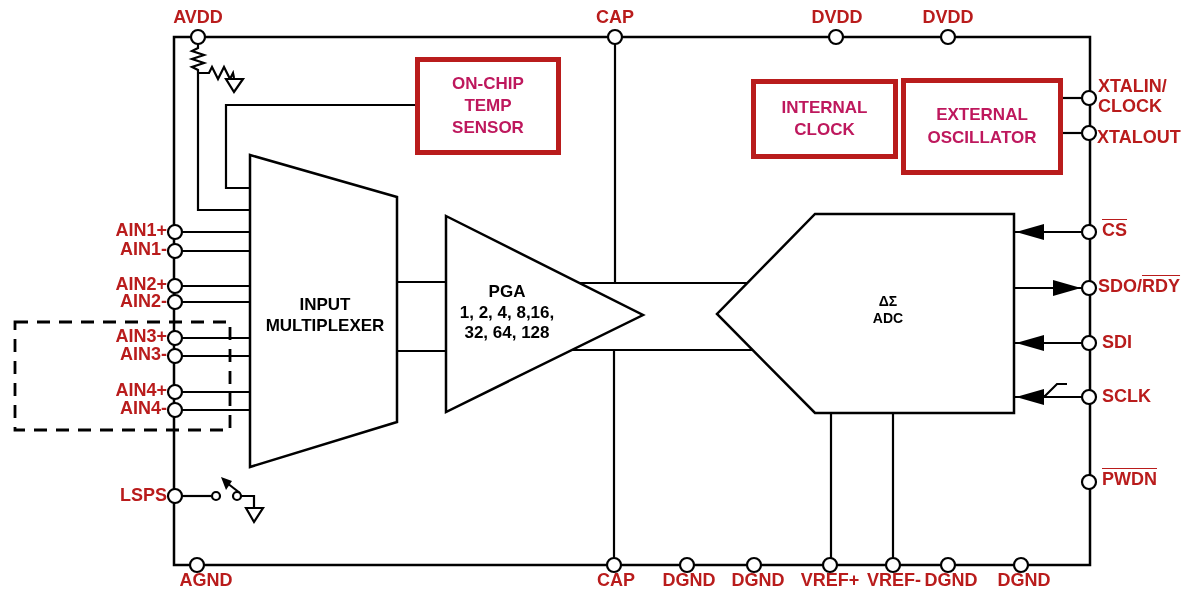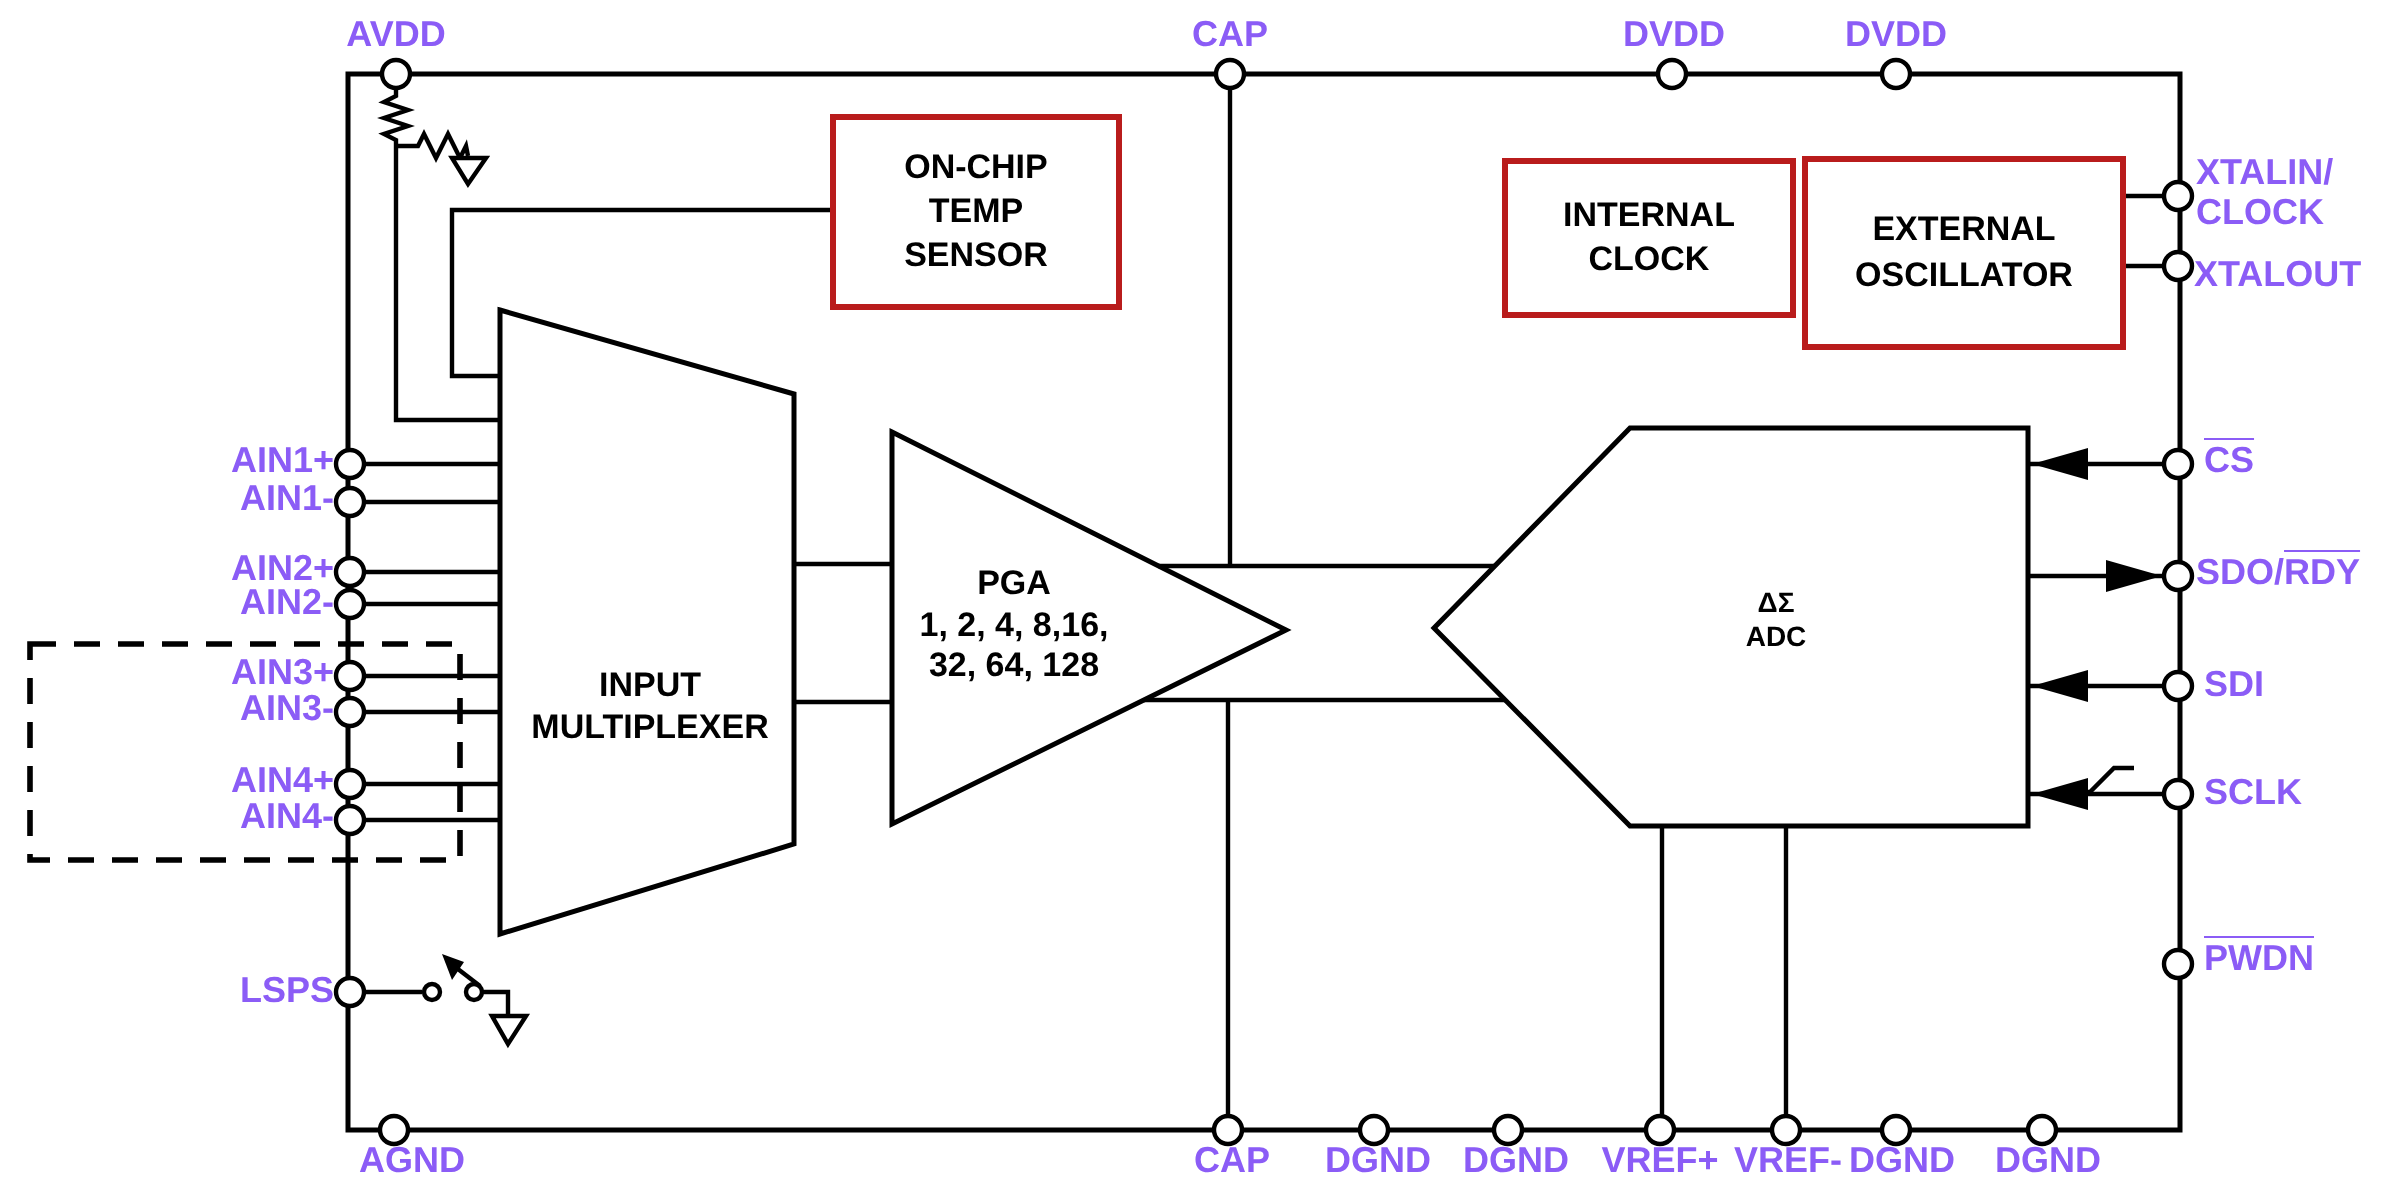--- a/index.html
+++ b/index.html
@@ -2,27 +2,27 @@
 <html><head>
 <meta charset="utf-8">
 <style>
   html,body { margin:0; padding:0; background:#fff; }
   .stage {
     position:relative; width:1200px; height:600px; background:#ffffff;
     font-family:"Liberation Sans", sans-serif; color:#000; overflow:hidden;
   }
   svg.wires { position:absolute; left:0; top:0; width:1200px; height:600px; }
   .block {
-    position:absolute; box-sizing:border-box; border:3px solid #b91c1c; background:#fff;
+    position:absolute; box-sizing:border-box; border:5px solid #b91c1c; background:#fff;
     display:flex; align-items:center; justify-content:center; text-align:center;
-    white-space:pre-line; font-weight:bold; font-size:17px; line-height:1.3; color:#000000;
+    white-space:pre-line; font-weight:bold; font-size:17px; line-height:1.3; color:#be185d;
   }
   .lbl {
     position:absolute; font-weight:bold; font-size:18px; line-height:1.1;
-    color:#8b5cf6; white-space:pre-line;
+    color:#b91c1c; white-space:pre-line;
   }
   .ctr { transform:translateX(-50%); text-align:center; }
   .rt  { width:110px; text-align:right; }
   .shape-label {
     position:absolute; font-weight:bold; font-size:17px; line-height:1.22;
     text-align:center; white-space:pre-line; color:#000;
   }
   .ovl { text-decoration:overline; }
 </style>
 </head>
@@ -148,21 +148,21 @@
   </svg>
 
   <div class="block" style="left:415px; top:57px; width:146px; height:98px;">ON-CHIP
 TEMP
 SENSOR</div>
   <div class="block" style="left:751px; top:79px; width:147px; height:80px;">INTERNAL
 CLOCK</div>
   <div class="block" style="left:901px; top:78px; width:162px; height:97px;">EXTERNAL
 OSCILLATOR</div>
 
-  <div class="shape-label" style="left:252px; top:295px; width:146px;margin-top:38px;">INPUT
+  <div class="shape-label" style="left:252px; top:295px; width:146px;">INPUT
 MULTIPLEXER</div>
   <div class="shape-label" style="left:442px; top:282px; width:130px;">PGA
 1, 2, 4, 8,16,
 32, 64, 128</div>
   <div class="shape-label" style="left:838px; top:293px; width:100px; font-size:14px;">ΔΣ
 ADC</div>
 
 
   <div class="lbl ctr" style="left:198px; top:8px;">AVDD</div>
   <div class="lbl ctr" style="left:615px; top:8px;">CAP</div>

